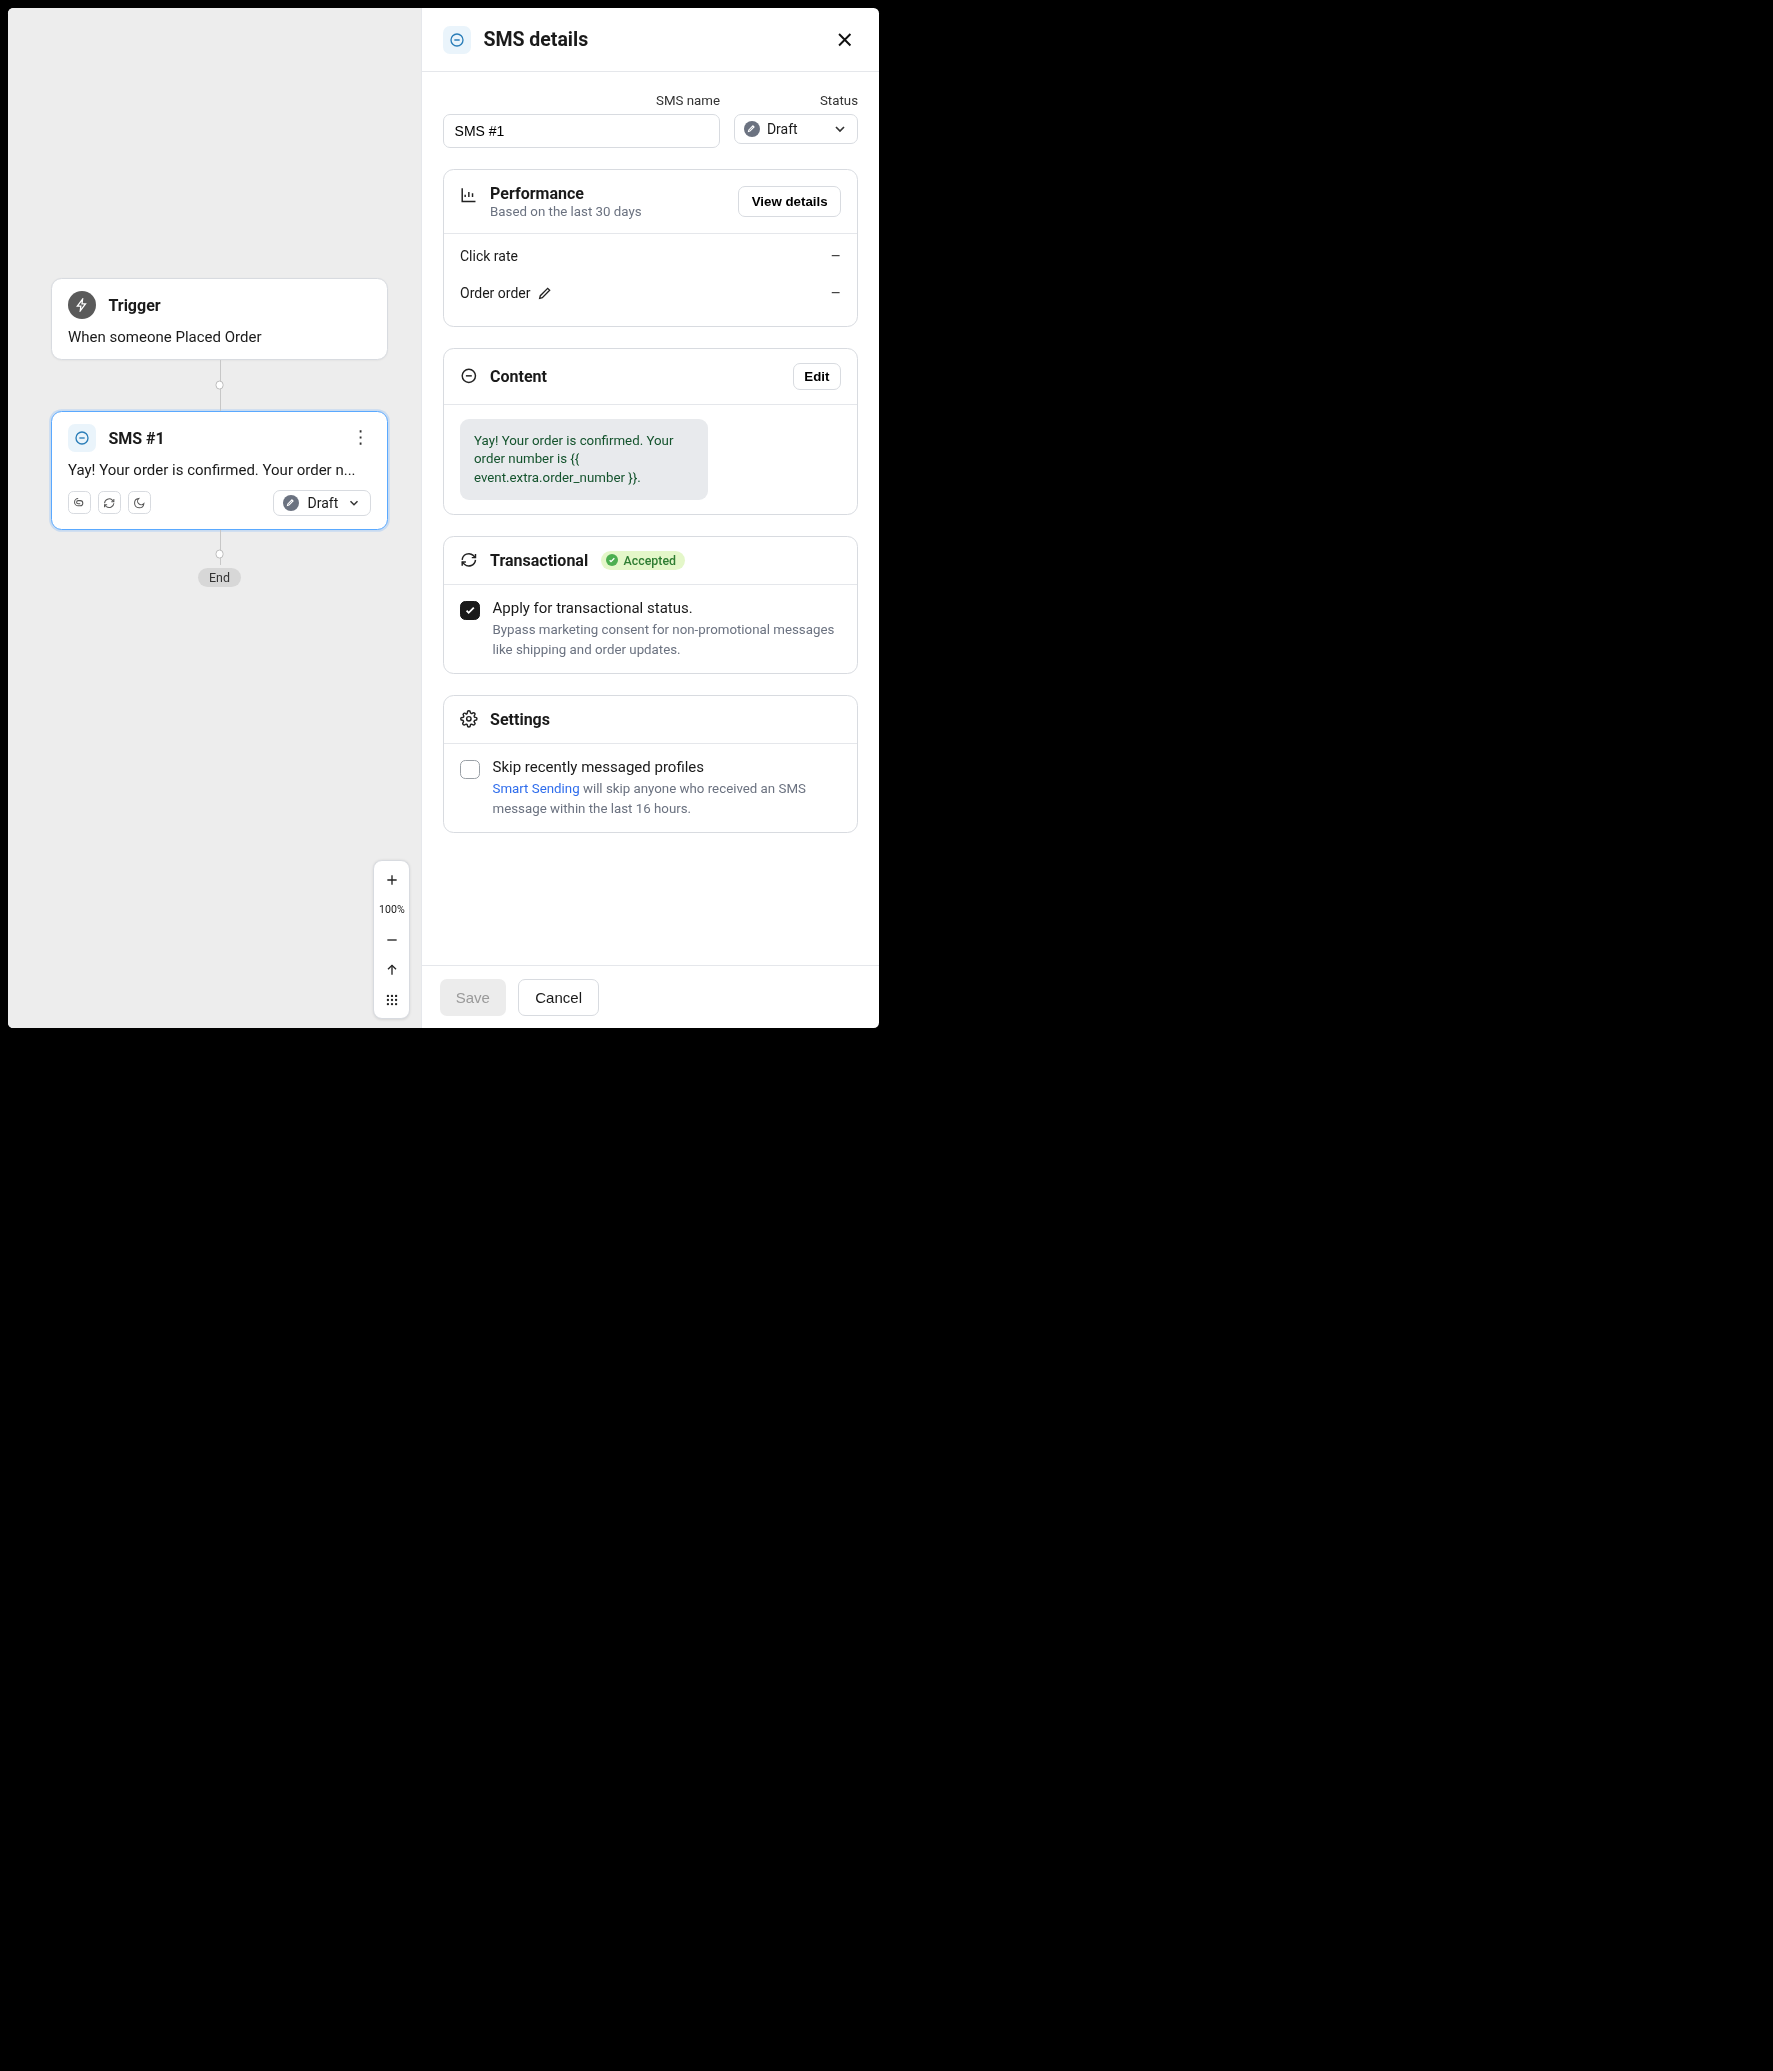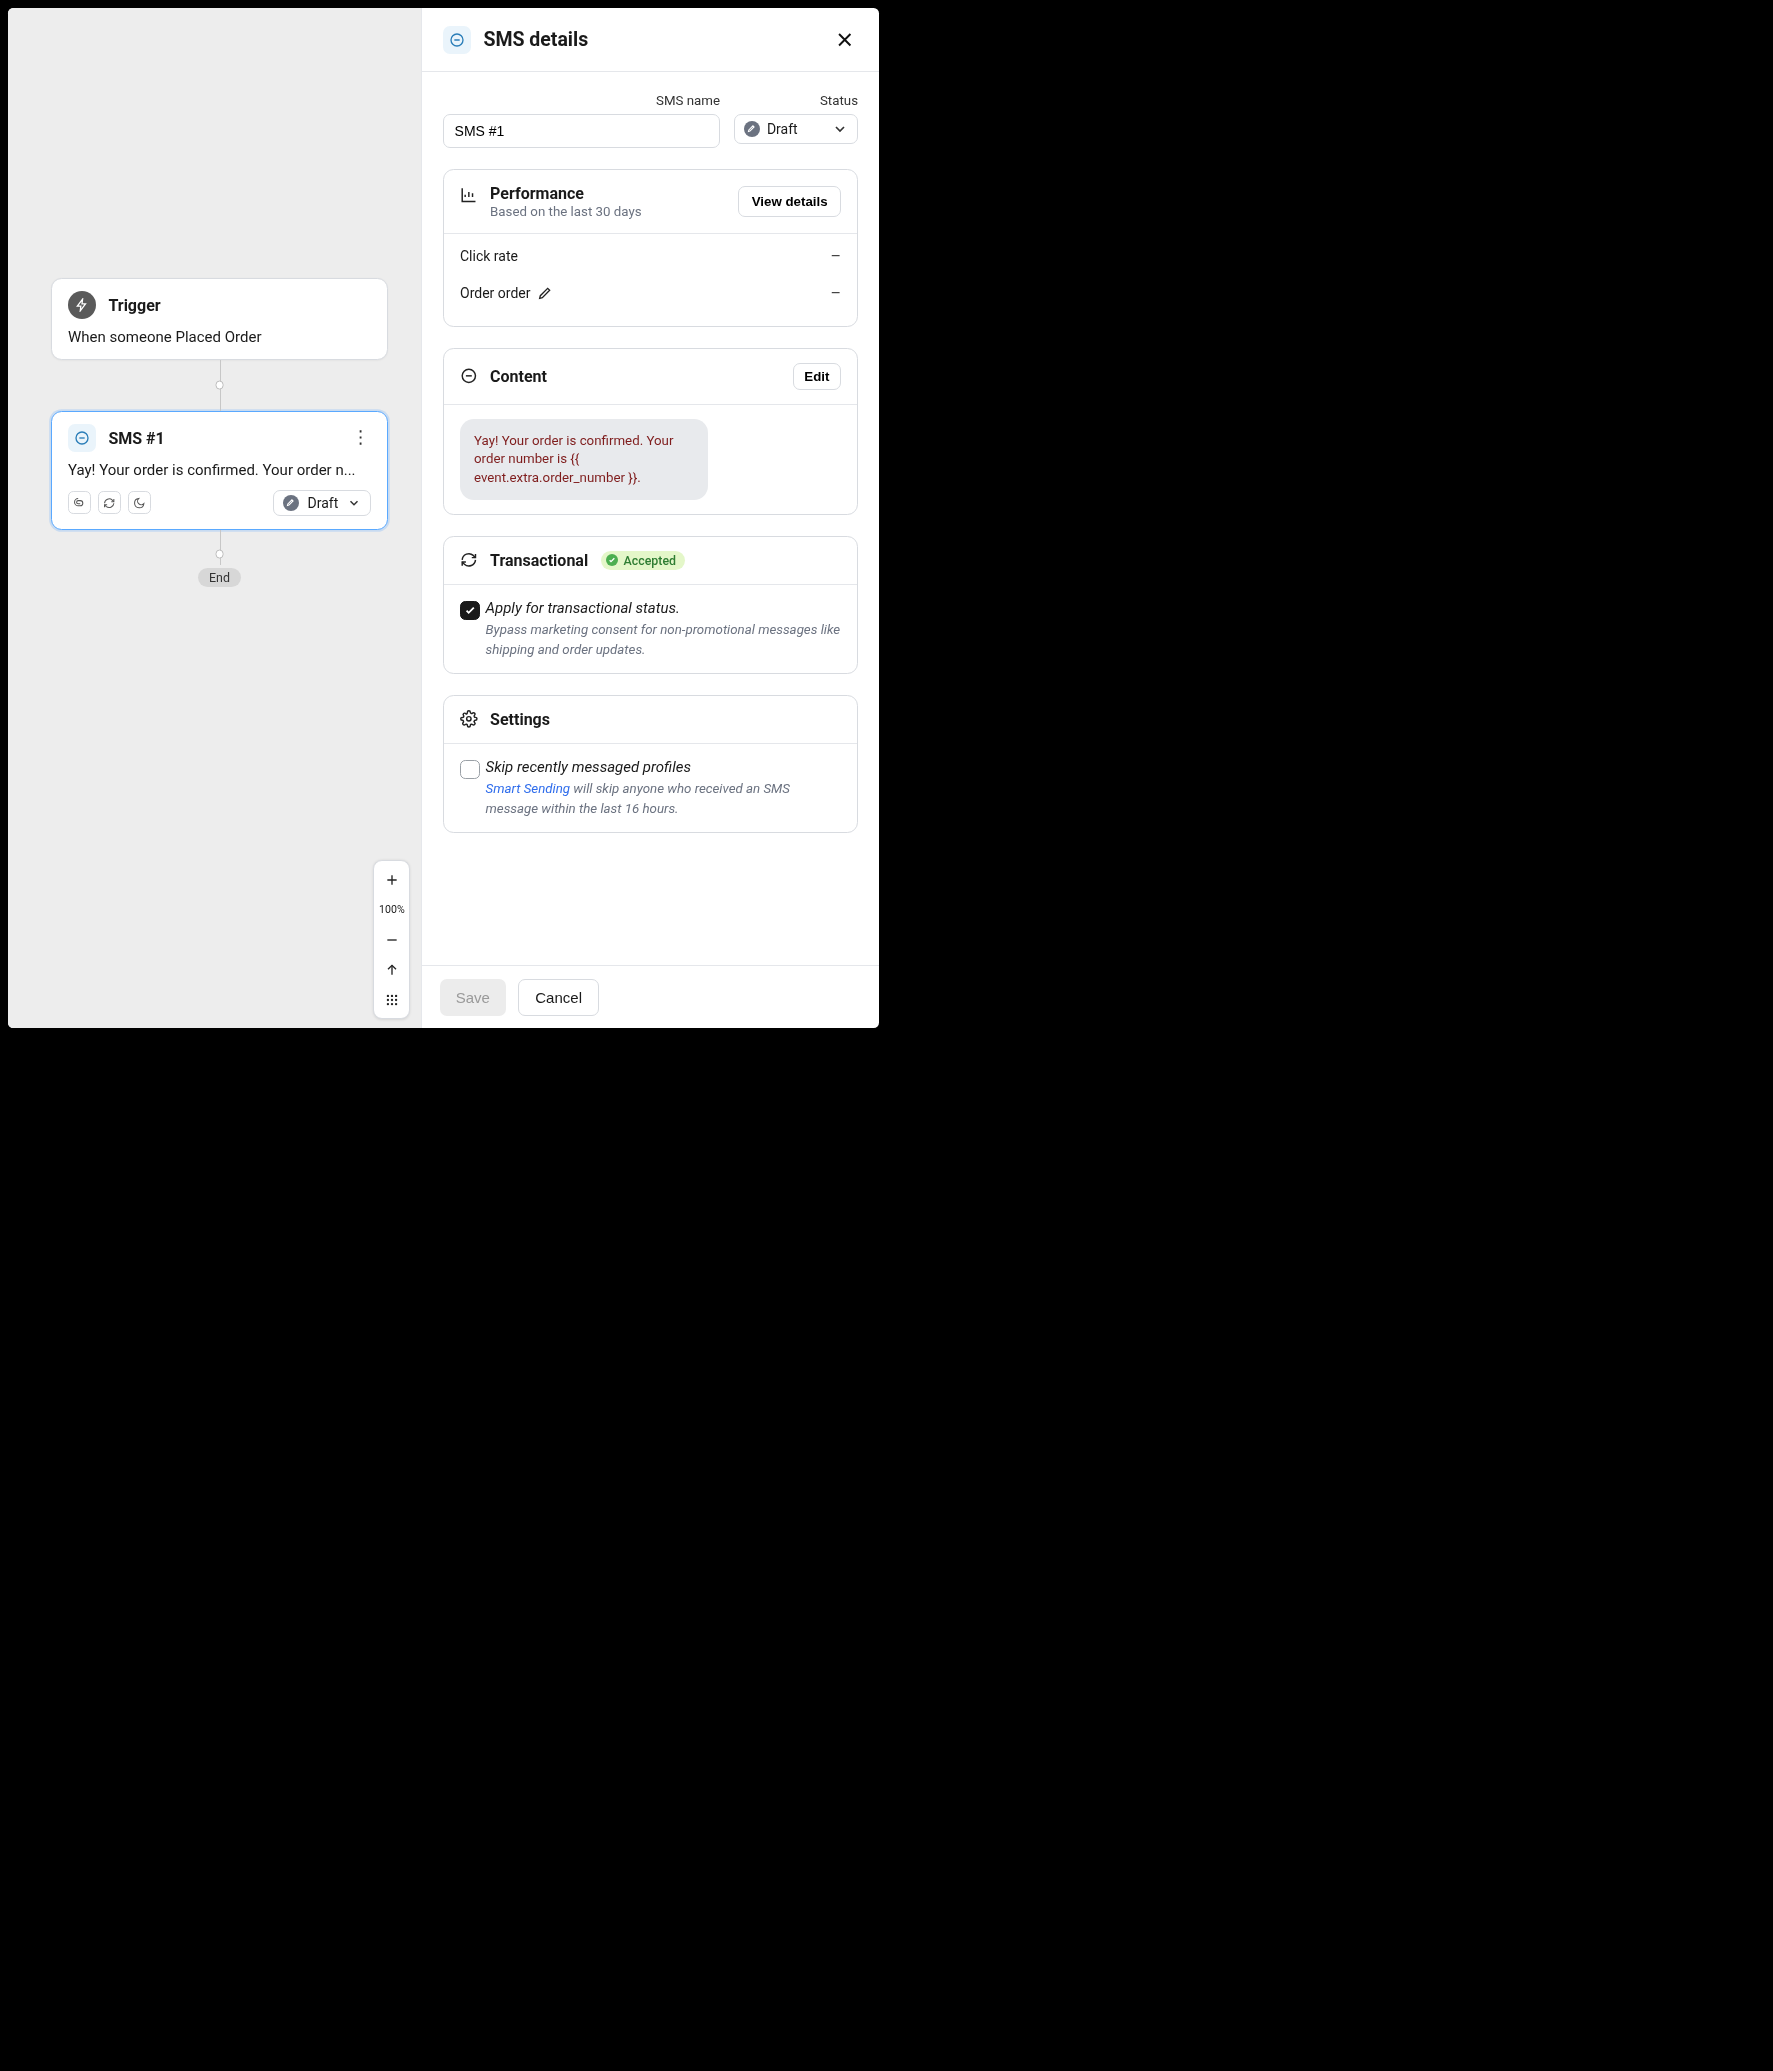--- a/index.html
+++ b/index.html
@@ -163,36 +163,36 @@
   .metric-row {
     display:flex; align-items:center; justify-content:space-between;
     padding:8.9px 0; font-size:14px;
   }
   .metric-left { display:flex; align-items:center; gap:7px; }
   .dash { color:#444; font-size:16px; }
 
   .bubble {
     margin:14px 16px;
     background:var(--bubble);
-    border-radius:14px;
+    border-radius:9px;
     padding:12.4px 14px;
     max-width:248px;
     font-size:13.3px;
     line-height:1.4;
-    color:#7f1d1d;
+    color:#14532d;
   }
 
   .badge {
     display:inline-flex; align-items:center; gap:5.3px;
     background:var(--badge-green-bg); color:var(--badge-green-text);
     border-radius:10.6px; padding:1.8px 8.9px 1.8px 5.3px; font-size:12.4px; font-weight:500;
   }
   .badge-dot { width:12.4px; height:12.4px; border-radius:50%; background:#4caf50; display:inline-flex; align-items:center; justify-content:center; color:#fff; }
 
-  .checkbox-row { display:flex; gap:6px; padding:14px 16px;font-style:italic; }
+  .checkbox-row { display:flex; gap:13px; padding:14px 16px; }
   .checkbox {
     flex:0 0 19.5px; width:19.5px; height:19.5px; border-radius:5.3px;
     border:1.3px solid #9aa0a6; display:flex; align-items:center; justify-content:center;
     cursor:pointer; background:#fff; margin-top:1.8px;
   }
   .checkbox.checked { background:#1a1a1a; border-color:#1a1a1a; color:#fff; }
   .cb-text .primary { font-size:15px; }
   .cb-text .secondary { font-size:13.3px; color:var(--text-muted); margin-top:3.5px; line-height:1.45; }
 
   .panel-footer {

